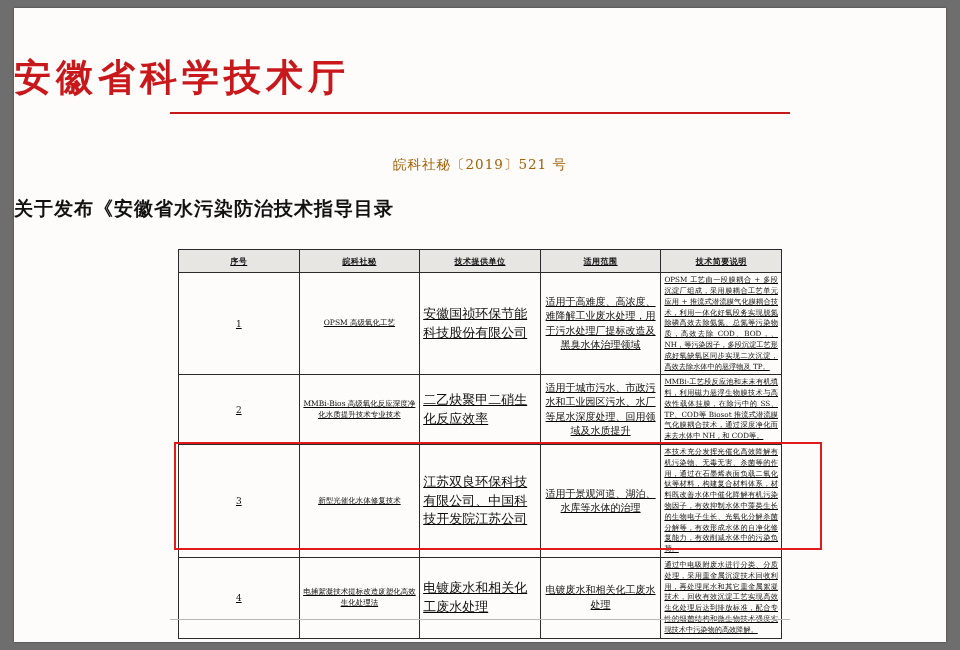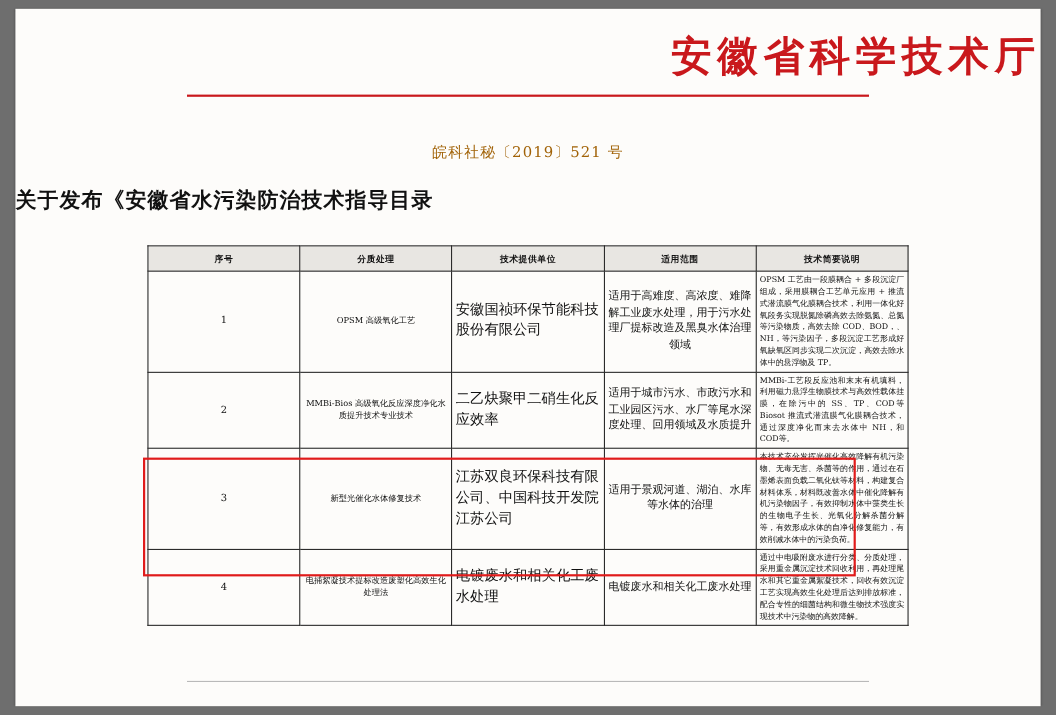--- a/index.html
+++ b/index.html
@@ -19,22 +19,22 @@
     top: 8px;
     width: 932px;
     height: 634px;
     background: #fdfcfa;
     box-shadow: 0 0 2px rgba(0,0,0,0.4);
     overflow: hidden;
   }
 
   
   .letterhead {
-    text-align: right;
-    margin-top: 23px;
+    text-align: left;
+    margin-top: 49px;
   }
   .letterhead-title {
     font-family: "DejaVu Serif", serif;
     font-weight: bold;
     font-size: 37px;
     letter-spacing: 5px;
     color: #c9181c;
     line-height: 1.1;
   }
   .red-rule {
@@ -62,22 +62,23 @@
     font-size: 19px;
     line-height: 1.55;
     color: #111;
     margin-top: 20px;
     letter-spacing: 1px;
   }
 
   
   .table-wrap {
     margin: 26px auto 0 auto;
-    width: 692px;
+    width: 604px;
     position: relative;
+    text-decoration: underline;
   }
   table.cat {
     border-collapse: collapse;
     width: 100%;
     table-layout: fixed;
     font-family: "DejaVu Serif", serif;
   }
   table.cat th, table.cat td {
     border: 1px solid #2b2b2b;
     vertical-align: middle;
@@ -161,21 +162,21 @@
 
   <div class="doc-title">
     <div>关于发布《安徽省水污染防治技术指导目录</div>
   </div>
 
   <div class="table-wrap">
     <table class="cat">
       <thead>
         <tr>
           <th>序号</th>
-          <th>分质处理</th>
+          <th>皖科社秘</th>
           <th>技术提供单位</th>
           <th>适用范围</th>
           <th>技术简要说明</th>
         </tr>
       </thead>
       <tbody>
         <tr class="r1">
           <td class="c-idx">1</td>
           <td class="c-name">OPSM 高级氧化工艺</td>
           <td class="c-org">安徽国祯环保节能科技股份有限公司</td>

